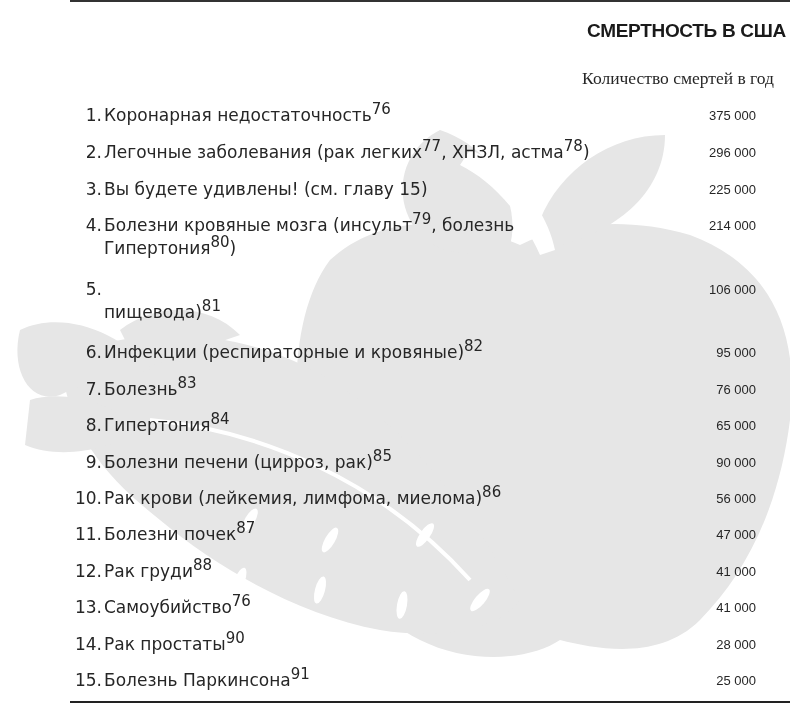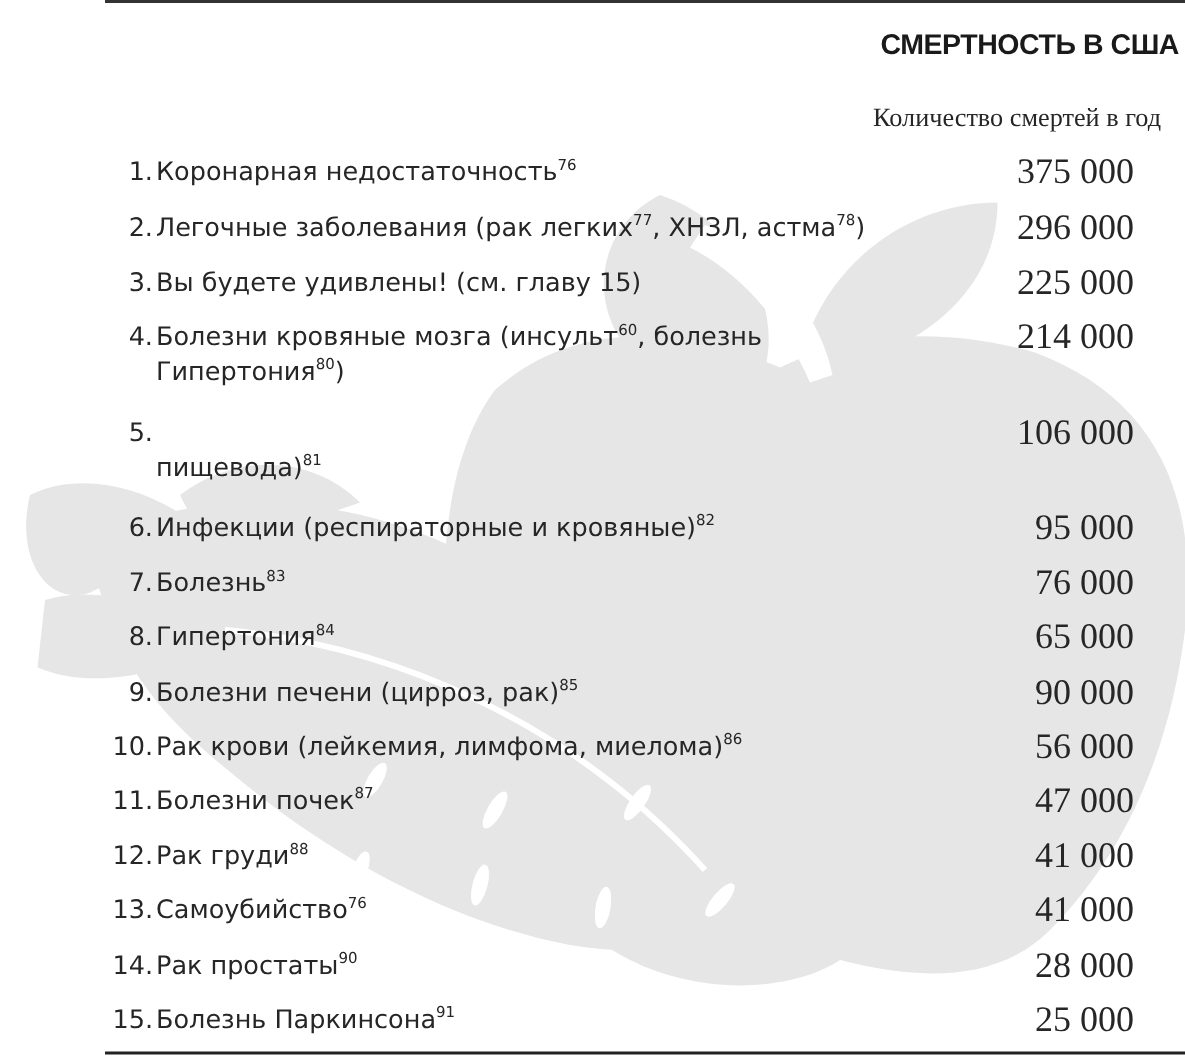--- a/index.html
+++ b/index.html
@@ -74,32 +74,32 @@
       width: 102px;
       left: 0;
       text-align: right;
     }
     .label {
       position: absolute;
       left: 104px;
       width: 520px;
     }
     .label sup {
-      font-size: 10px;
+      font-size: 15px;
       vertical-align: 0;
       position: relative;
       top: -7px;
       line-height: 0;
     }
     .value {
       position: absolute;
       right: 34px;
       text-align: right;
-      font-family: Liberation Serif, serif;
-      font-size: 24px;
+      font-family: Liberation Sans, sans-serif;
+      font-size: 13px;
     }
   </style>
 </head>
 <body>
 
 <svg class="watermark" viewBox="0 0 790 704" xmlns="http://www.w3.org/2000/svg">
   <g fill="#e6e6e6">
 
     <path d="M330 260 C 380 215, 450 215, 520 245 C 560 225, 620 215, 690 235 C 770 265, 800 330, 790 420 C 780 500, 750 570, 700 620 C 660 660, 600 650, 560 640 C 530 660, 470 665, 420 640 C 360 610, 310 530, 300 450 C 290 370, 300 300, 330 260 Z"></path>
 
@@ -147,21 +147,21 @@
       <div class="label"><span>Легочные заболевания (рак легких</span><sup>77</sup><span>, ХНЗЛ, астма</span><sup>78</sup><span>)</span></div>
       <span class="value">296 000</span>
     </div>
     <div class="row" style="top: 178px;">
       <span class="num">3.</span>
       <div class="label"><span>Вы будете удивлены! (см. главу 15)</span><sup></sup><span></span><sup></sup><span></span></div>
       <span class="value">225 000</span>
     </div>
     <div class="row" style="top: 214px;">
       <span class="num">4.</span>
-      <div class="label"><span>Болезни кровяные мозга (инсульт</span><sup>60</sup><span>, болезнь</span><sup></sup><span></span><br><span>Гипертония</span><sup>80</sup><span>)</span></div>
+      <div class="label"><span>Болезни кровяные мозга (инсульт</span><sup>79</sup><span>, болезнь</span><sup></sup><span></span><br><span>Гипертония</span><sup>80</sup><span>)</span></div>
       <span class="value">214 000</span>
     </div>
     <div class="row" style="top: 278px;">
       <span class="num">5.</span>
       <div class="label"><sup></sup><span></span><sup></sup><span></span><br><span>пищевода)</span><sup>81</sup><span></span></div>
       <span class="value">106 000</span>
     </div>
     <div class="row" style="top: 341px;">
       <span class="num">6.</span>
       <div class="label"><span>Инфекции (респираторные и кровяные)</span><sup>82</sup><span></span><sup></sup><span></span></div>

